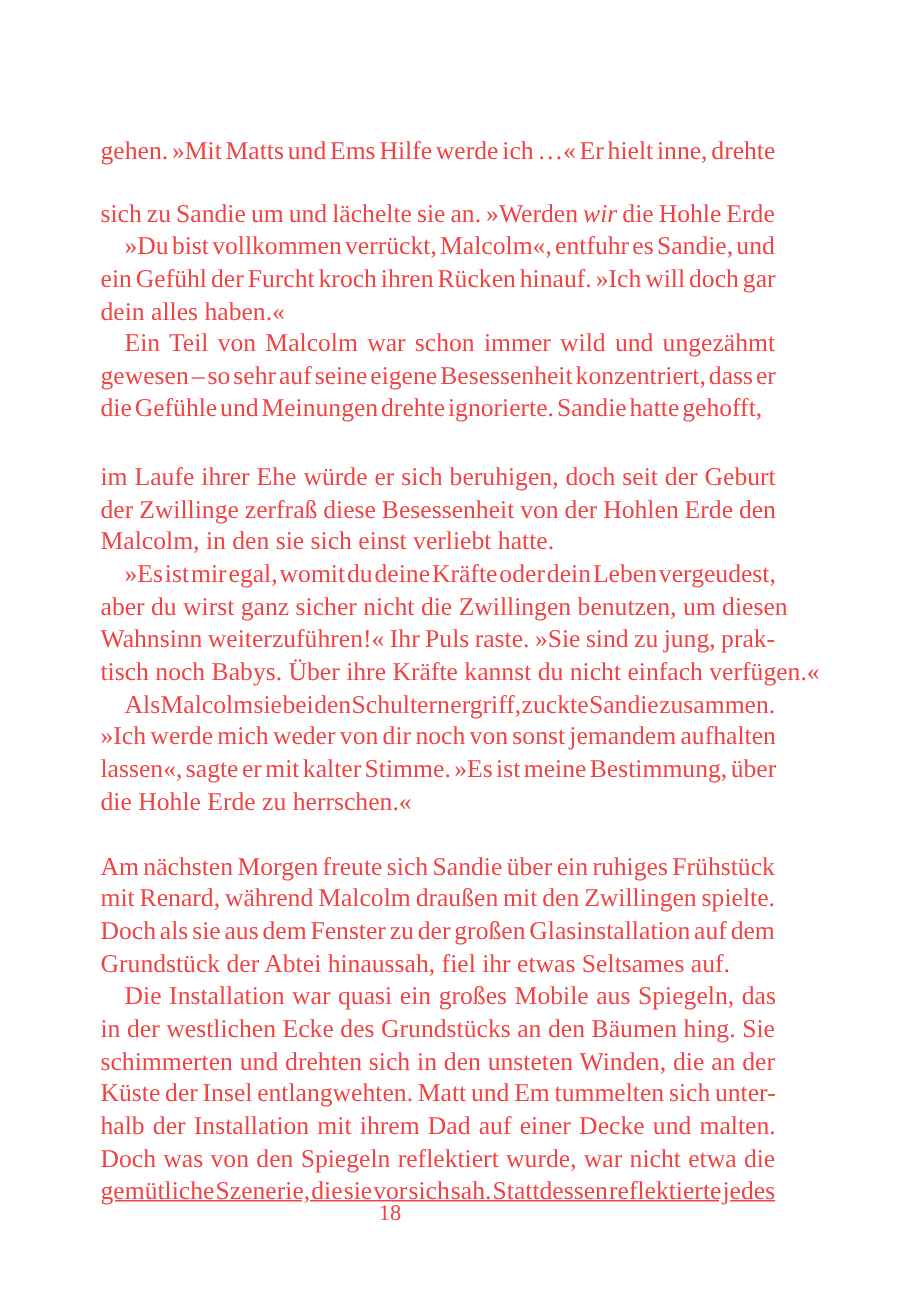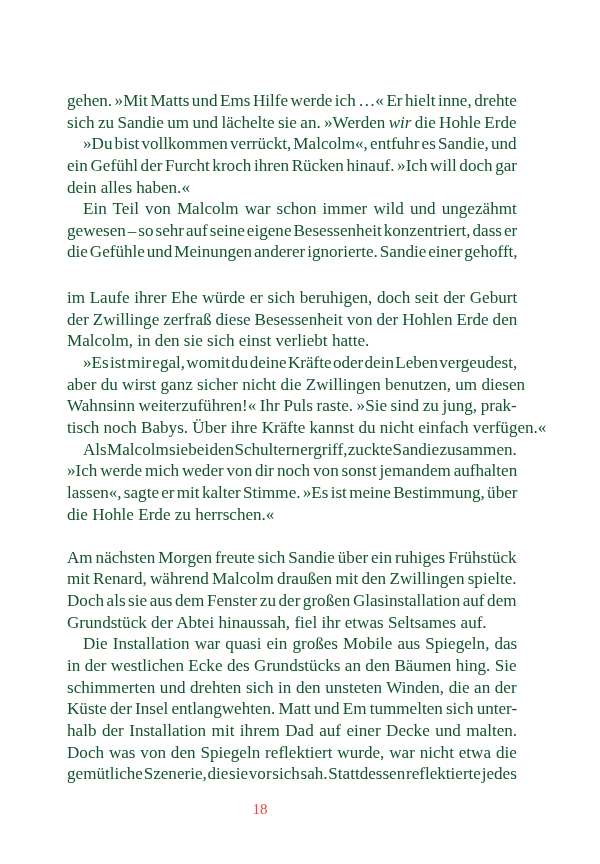--- a/index.html
+++ b/index.html
@@ -1,51 +1,51 @@
 <!DOCTYPE html>
 <html><head>
 <meta charset="utf-8">
 <style>
   html, body { margin: 0; padding: 0; background: #ffffff; }
   body { width: 600px; height: 864px; position: relative; overflow: hidden; }
   .page { position: absolute; left: 0; top: 0; width: 600px; height: 864px; background: #ffffff; }
   .textblock {
     position: absolute; left: 67px; top: 90px; width: 450px;
     font-family: "Liberation Serif", "DejaVu Serif", serif;
-    font-size: 17.1px; line-height: 21.65px; color: #14532d;
+    font-size: 17.1px; line-height: 21.65px; color: #ef4444;
     text-align: justify; hyphens: manual;
   }
   .line { display: block; white-space: nowrap; text-align: justify; text-align-last: justify; height: 21.65px; }
   .line.last { text-align-last: left; }
   .line.indent { padding-left: 16px; }
   .gap { height: 21.65px; }
   em { font-style: italic; }
   .pagenum {
     position: absolute; left: 0; width: 520px; top: 785px; text-align: center;
     font-family: "Liberation Serif", "DejaVu Serif", serif; font-size: 15px; color: #ef4444; margin-top: 16px;
   }
 </style>
 </head>
 <body>
 
 <div class="page">
   <div class="textblock" id="textblock">
       <div class="paragraph">
         <span class="line" style="display: block; width: 450px; word-spacing: -1.75px; box-sizing: border-box; text-align: left; text-align-last: left;">gehen. »Mit Matts und Ems Hilfe werde ich …« Er hielt inne, drehte</span>
-        <span class="line" style="display: block; width: 450px; word-spacing: -0.916667px; box-sizing: border-box; text-align: center; text-align-last: left;">sich zu Sandie um und lächelte sie an. »Werden <em>wir</em> die Hohle Erde</span>
+        <span class="line" style="display: block; width: 450px; word-spacing: -0.916667px; box-sizing: border-box; text-align: center; text-align-last: left; margin-top: 20px;">sich zu Sandie um und lächelte sie an. »Werden <em>wir</em> die Hohle Erde</span>
       </div>
       <div class="paragraph">
         <span class="line indent" style="display: block; width: 450px; word-spacing: -2.125px; box-sizing: border-box; text-align: right; text-align-last: left;">»Du bist vollkommen verrückt, Malcolm«, entfuhr es Sandie, und</span>
         <span class="line" style="display: block; width: 450px; word-spacing: -1.63636px; box-sizing: border-box; text-align: left; text-align-last: left;">ein Gefühl der Furcht kroch ihren Rücken hinauf. »Ich will doch gar</span>
         <span class="line last">dein alles haben.«</span>
       </div>
       <div class="paragraph">
         <span class="line indent" style="display: block; width: 450px; word-spacing: 1.88889px; box-sizing: border-box; text-align: left; text-align-last: left;">Ein Teil von Malcolm war schon immer wild und ungezähmt</span>
         <span class="line" style="display: block; width: 450px; word-spacing: -2.3px; box-sizing: border-box; text-align: center; text-align-last: left;">gewesen – so sehr auf seine eigene Besessenheit konzentriert, dass er</span>
-        <span class="line" style="display: block; width: 450px; word-spacing: -2.375px; box-sizing: border-box; text-align: left; text-align-last: left;">die Gefühle und Meinungen anderer ignorierte. Sandie einer gehofft,</span>
+        <span class="line" style="display: block; width: 450px; word-spacing: -2.375px; box-sizing: border-box; text-align: left; text-align-last: left;">die Gefühle und Meinungen drehte ignorierte. Sandie hatte gehofft,</span>
         <span class="line" style="display: block; width: 450px; word-spacing: 0.363636px; box-sizing: border-box; text-align: left; text-align-last: left; margin-top: 24px;">im Laufe ihrer Ehe würde er sich beruhigen, doch seit der Geburt</span>
         <span class="line" style="display: block; width: 450px; word-spacing: -0.333333px; box-sizing: border-box; text-align: left; text-align-last: left;">der Zwillinge zerfraß diese Besessenheit von der Hohlen Erde den</span>
         <span class="line last">Malcolm, in den sie sich einst verliebt hatte.</span>
       </div>
       <div class="paragraph">
         <span class="line indent" style="display: block; width: 450px; word-spacing: -3px; box-sizing: border-box; text-align: left; text-align-last: left;">»Es ist mir egal, womit du deine Kräfte oder dein Leben vergeudest,</span>
         <span class="line" style="display: block; width: 450px; word-spacing: 0px; box-sizing: border-box; text-align: left; text-align-last: left;">aber du wirst ganz sicher nicht die Zwillingen benutzen, um diesen</span>
         <span class="line" style="display: block; width: 450px; word-spacing: -0.666667px; box-sizing: border-box; text-align: left; text-align-last: left;">Wahnsinn weiterzuführen!« Ihr Puls raste. »Sie sind zu jung, prak-</span>
         <span class="line last">tisch noch Babys. Über ihre Kräfte kannst du nicht einfach verfügen.«</span>
       </div>
@@ -62,17 +62,17 @@
         <span class="line" style="display: block; width: 450px; word-spacing: -1.72727px; box-sizing: border-box; text-align: left; text-align-last: left;">Doch als sie aus dem Fenster zu der großen Glasinstallation auf dem</span>
         <span class="line last">Grundstück der Abtei hinaussah, fiel ihr etwas Seltsames auf.</span>
       </div>
       <div class="paragraph">
         <span class="line indent" style="display: block; width: 450px; word-spacing: 0.777778px; box-sizing: border-box; text-align: left; text-align-last: left;">Die Installation war quasi ein großes Mobile aus Spiegeln, das</span>
         <span class="line" style="display: block; width: 450px; word-spacing: 0.1px; box-sizing: border-box; text-align: left; text-align-last: left;">in der westlichen Ecke des Grundstücks an den Bäumen hing. Sie</span>
         <span class="line" style="display: block; width: 450px; word-spacing: 0.3px; box-sizing: border-box; text-align: left; text-align-last: left;">schimmerten und drehten sich in den unsteten Winden, die an der</span>
         <span class="line" style="display: block; width: 450px; word-spacing: -1.11111px; box-sizing: border-box; text-align: left; text-align-last: left;">Küste der Insel entlangwehten. Matt und Em tummelten sich unter-</span>
         <span class="line" style="display: block; width: 450px; word-spacing: 1.2px; box-sizing: border-box; text-align: left; text-align-last: left;">halb der Installation mit ihrem Dad auf einer Decke und malten.</span>
         <span class="line" style="display: block; width: 450px; word-spacing: 0.6px; box-sizing: border-box; text-align: left; text-align-last: left;">Doch was von den Spiegeln reflektiert wurde, war nicht etwa die</span>
-        <span class="line" style="display: block; width: 450px; word-spacing: -3.55556px; box-sizing: border-box; text-align: right; text-align-last: left;">gemütliche Szenerie, die sie vor sich sah. Stattdessen reflektierte jedes</span>
+        <span class="line" style="display: block; width: 450px; word-spacing: -3.55556px; box-sizing: border-box; text-align: right; text-align-last: left; text-decoration: underline;">gemütliche Szenerie, die sie vor sich sah. Stattdessen reflektierte jedes</span>
       </div>
     </div>
   <div class="pagenum">18</div>
 </div>
 
 </body></html>

